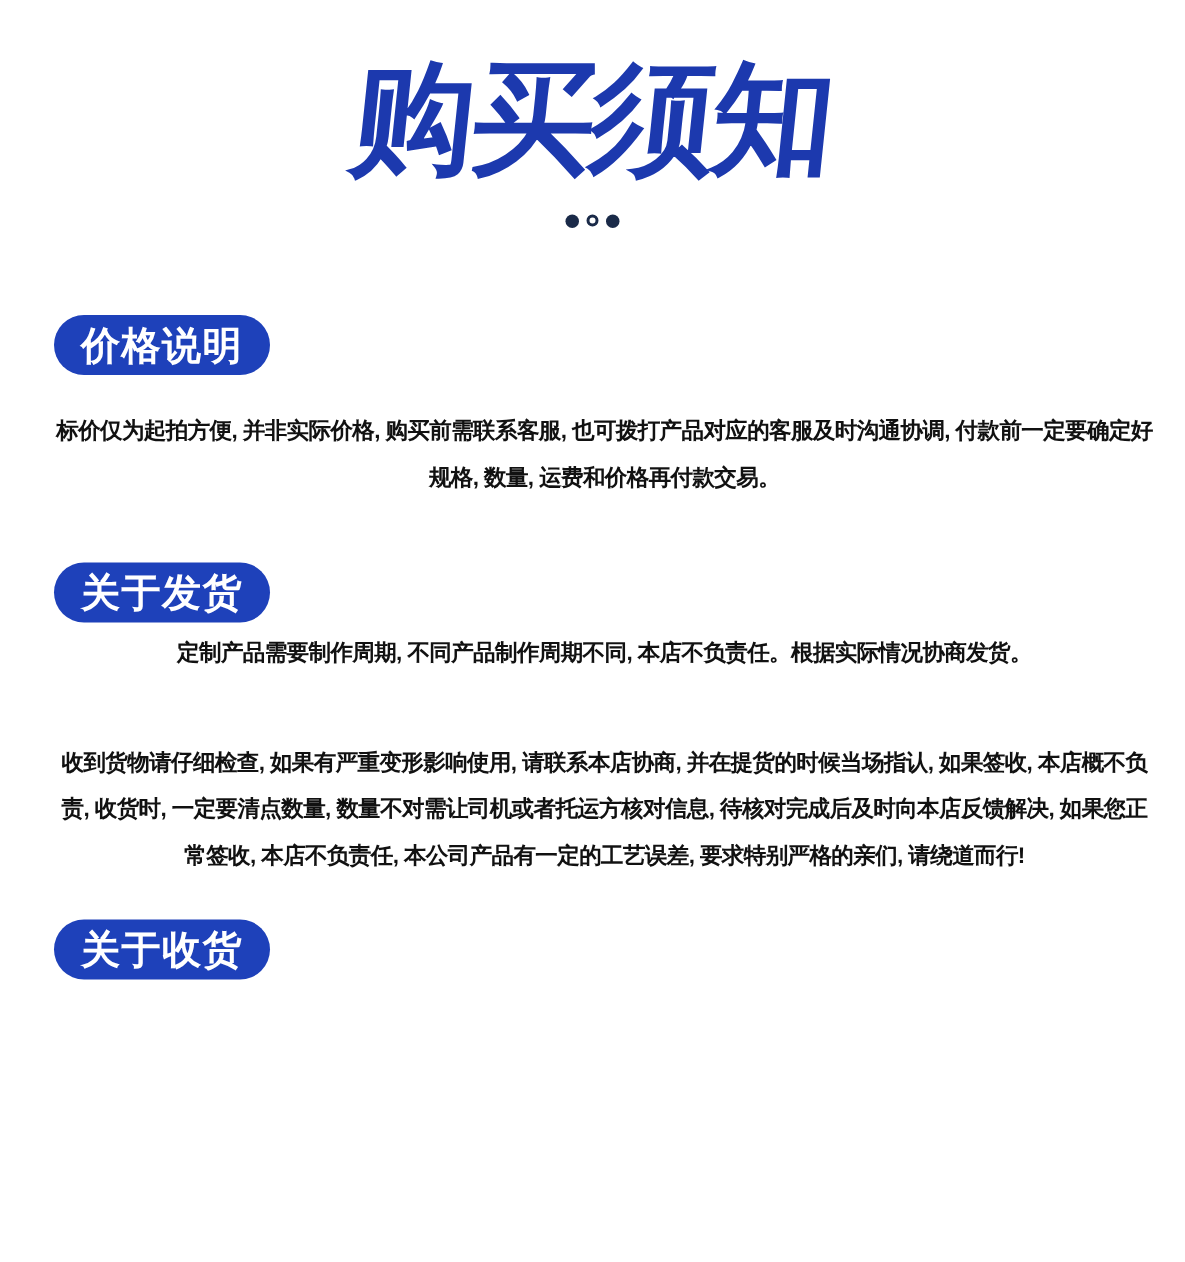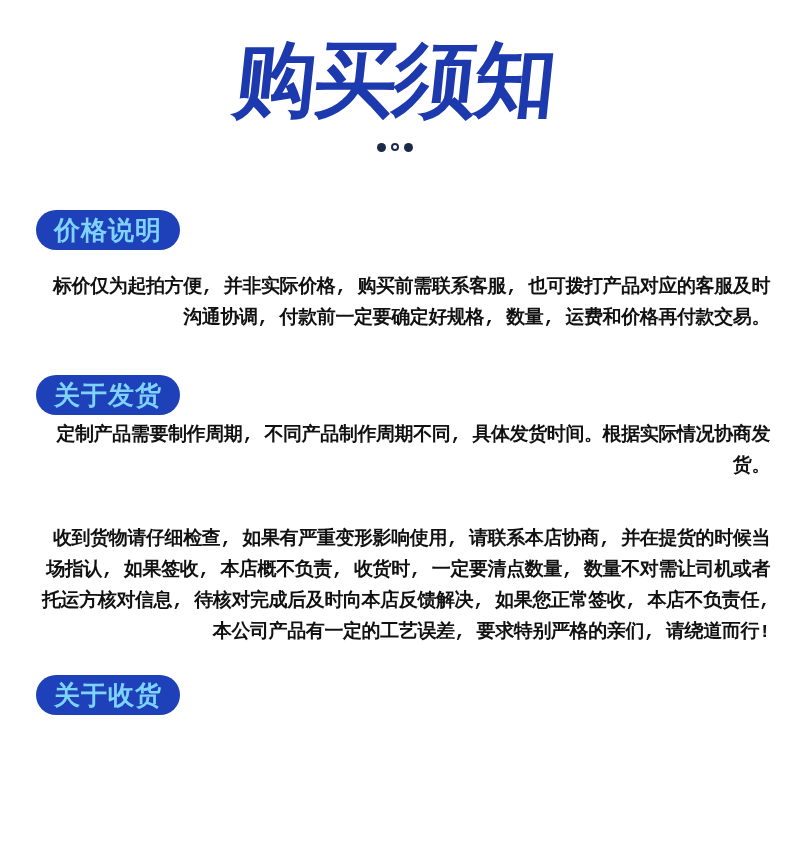--- a/index.html
+++ b/index.html
@@ -54,40 +54,39 @@
     padding-left: 36px;
     padding-right: 20px;
   }
   .section.s1 { margin-top: 58px; }
   .section.s2 { margin-top: 41px; }
   .section.s3 { margin-top: 42px; }
   .section.s4 { margin-top: 27px; }
   .badge {
     display: inline-block;
     background: #1e41ba;
-    color: #7dd3fc;
+    color: #ffffff;
     font-size: 26px;
     font-weight: 700;
     height: 40px;
     line-height: 40px;
     padding: 0 18px;
     border-radius: 21px;
     letter-spacing: 1px;
     white-space: nowrap;
   }
   .body-text {
     margin: 0;
-    font-size: 19px;
+    font-size: 15px;
     line-height: 31px;
     letter-spacing: -0.4px;
     font-weight: 700;
     color: #111111;
-    text-align: right;
+    text-align: center;
     word-break: break-all;
-    font-family: Liberation Mono, monospace;
   }
   .s1 .body-text { margin-top: 22px; }
   .s2 .body-text { margin-top: 5px; }
   .s3 .body-text { margin-top: 3px; }
   .s4 .body-text { margin-top: 14px; }
 </style>
 </head>
 <body>
 
 <div class="page">
@@ -102,21 +101,21 @@
     <span class="dot"></span>
   </div>
 
   <div class="section s1">
     <span class="badge">价格说明</span>
     <p class="body-text">标价仅为起拍方便, 并非实际价格, 购买前需联系客服, 也可拨打产品对应的客服及时沟通协调, 付款前一定要确定好规格, 数量, 运费和价格再付款交易。</p>
   </div>
 
   <div class="section s2">
     <span class="badge">关于发货</span>
-    <p class="body-text">定制产品需要制作周期, 不同产品制作周期不同, 具体发货时间。根据实际情况协商发货。</p>
+    <p class="body-text">定制产品需要制作周期, 不同产品制作周期不同, 本店不负责任。根据实际情况协商发货。</p>
   </div>
 
   <div class="section s3">
     <p class="body-text">收到货物请仔细检查, 如果有严重变形影响使用, 请联系本店协商, 并在提货的时候当场指认, 如果签收, 本店概不负责, 收货时, 一定要清点数量, 数量不对需让司机或者托运方核对信息, 待核对完成后及时向本店反馈解决, 如果您正常签收, 本店不负责任, 本公司产品有一定的工艺误差, 要求特别严格的亲们, 请绕道而行!</p>
   </div>
 
   <div class="section s4">
     <span class="badge">关于收货</span>
   </div>
 

